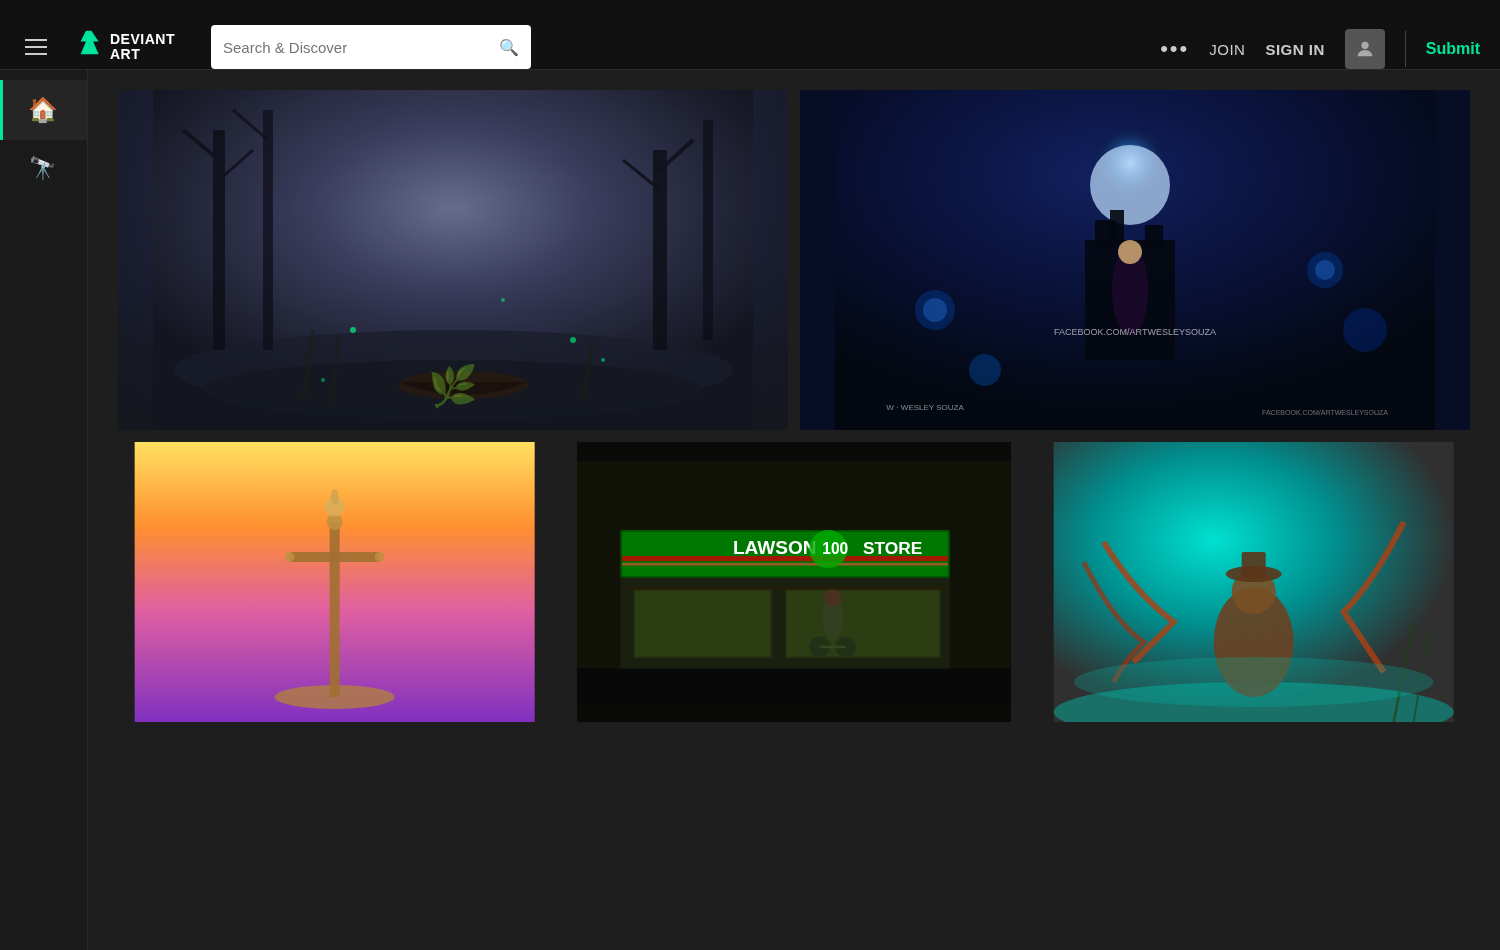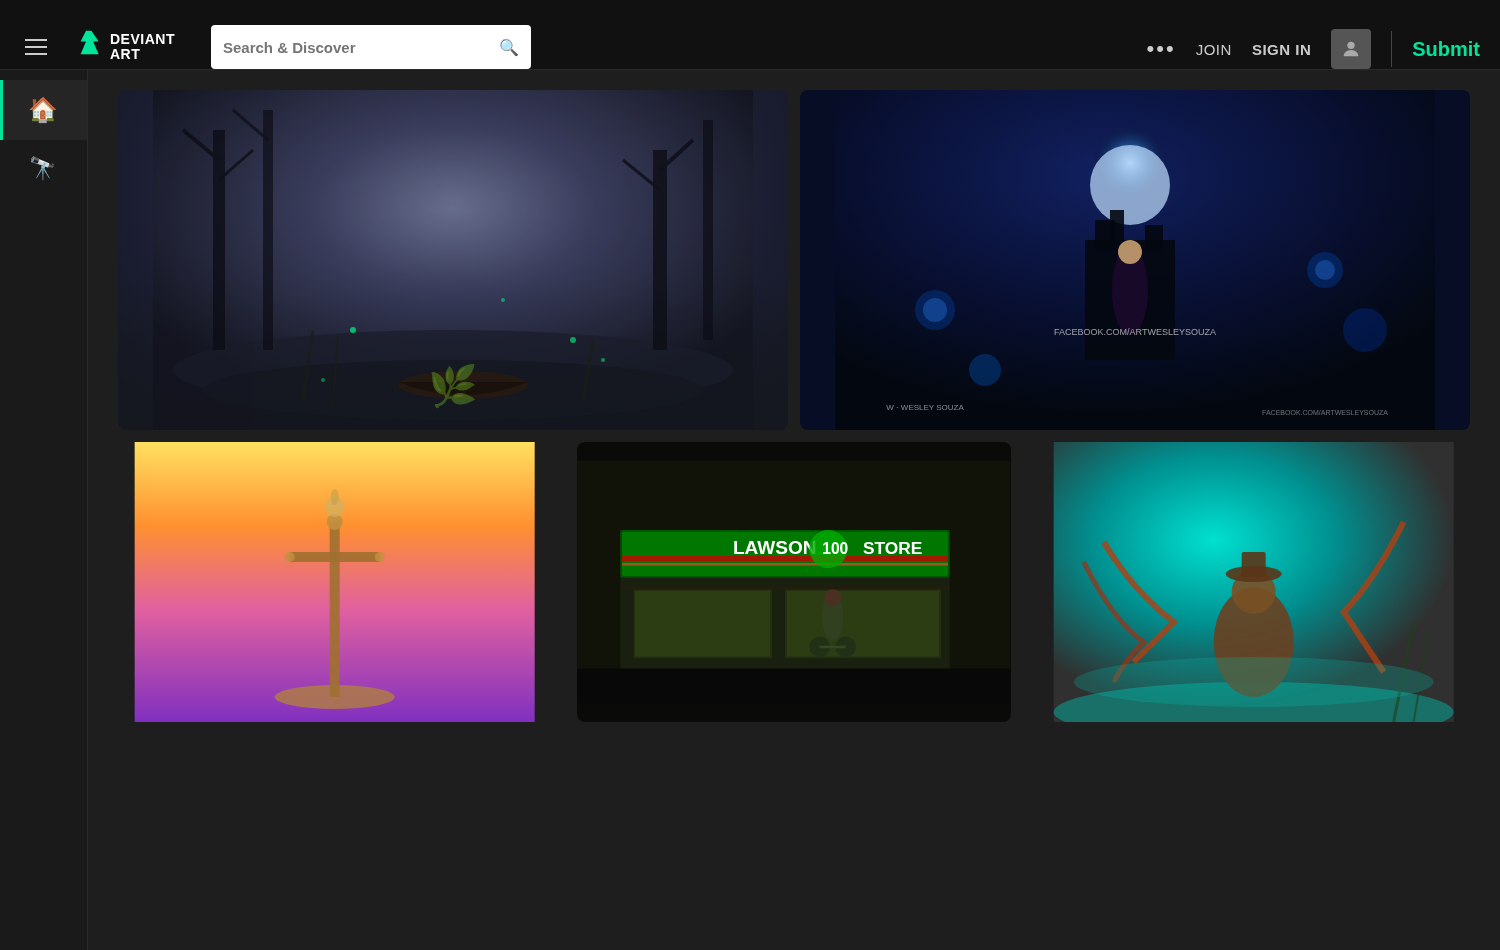--- a/index.html
+++ b/index.html
@@ -70,21 +70,20 @@
       width: 320px;
       height: 44px;
     }
     .search-bar input {
       border: none;
       outline: none;
       background: transparent;
       font-size: 15px;
       color: #b91c1c;
       flex: 1;
-      font-weight: bold;
     }
     .search-icon {
       color: #888;
       font-size: 16px;
     }
     .header-right {
       margin-left: auto;
       display: flex;
       align-items: center;
       gap: 20px;
@@ -126,21 +125,21 @@
       height: 22px;
       fill: #aaa;
     }
     .divider-v {
       width: 1px;
       height: 36px;
       background: #444;
     }
     .submit-btn {
       color: #00e59b;
-      font-size: 20px;
+      font-size: 16px;
       font-weight: bold;
       cursor: pointer;
     }
 
     
     .main-layout {
       display: flex;
       flex: 1;
       overflow: hidden;
     }
@@ -213,21 +212,21 @@
       gap: 12px;
       height: 340px;
     }
     .gallery-row-2 {
       display: grid;
       grid-template-columns: 1fr 1fr 1fr;
       gap: 26px;
       height: 280px;
     }
     .gallery-item {
-      border-radius: 8px;
+      border-radius: 0;
       overflow: hidden;
       cursor: pointer;
       position: relative;
     }
     .gallery-item-bg {
       width: 100%;
       height: 100%;
       background-size: cover;
       background-position: center;
     }

